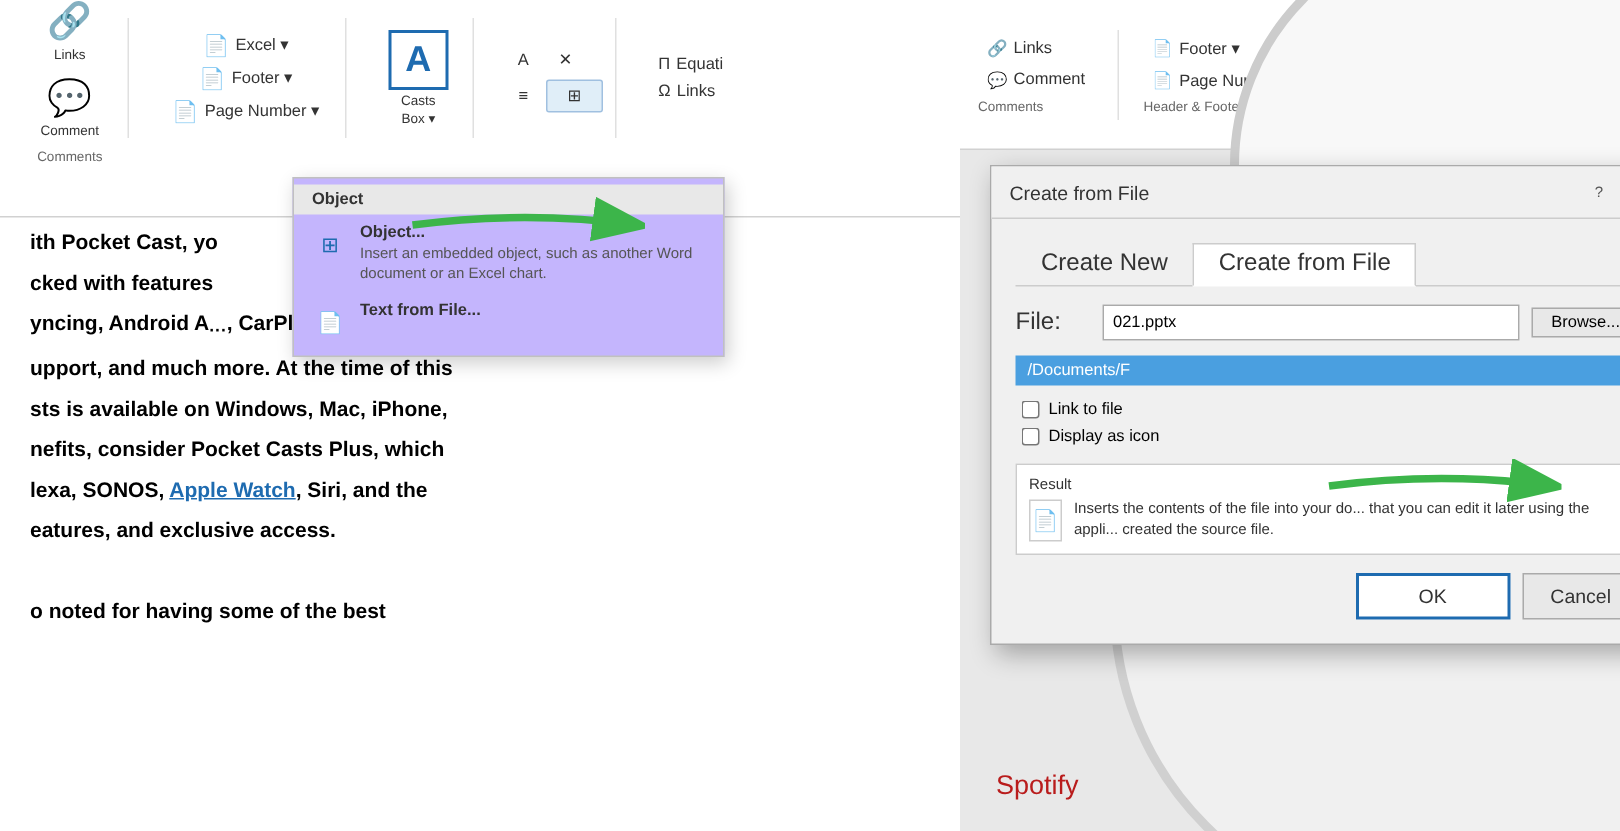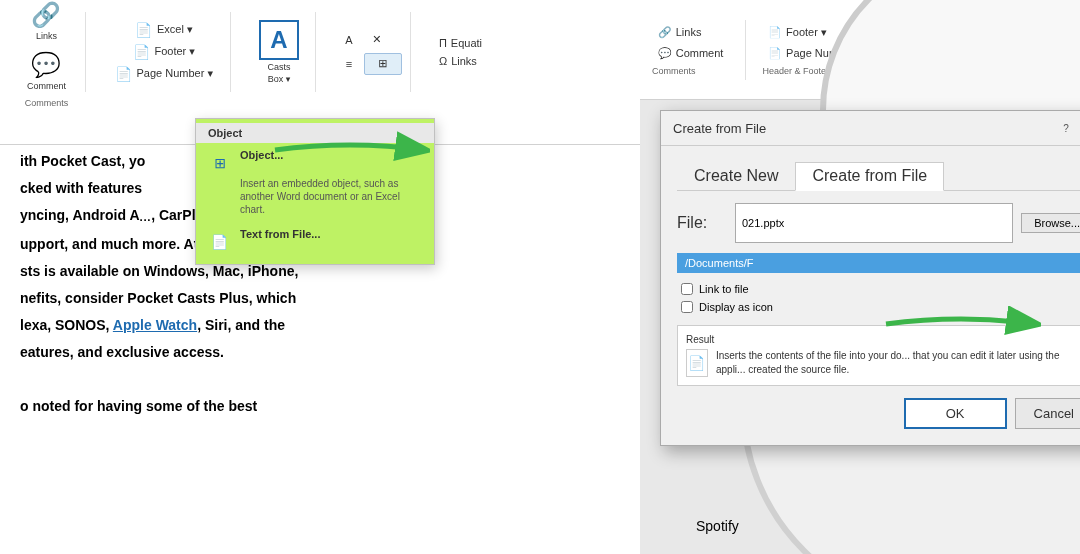--- a/index.html
+++ b/index.html
@@ -36,27 +36,27 @@
     .format-row { display: flex; gap: 2px; }
     .format-btn { width: 26px; height: 22px; display: flex; align-items: center; justify-content: center; cursor: pointer; border: 1px solid transparent; border-radius: 2px; font-size: 11px; color: #333; }
     .format-btn-wide { width: 38px; }
     .format-btn-sq { background: #e0eef8; border-color: #a0c0e0 !important; }
 
     
     .eq-group { display: flex; flex-direction: column; gap: 2px; padding: 0 10px; height: 80px; justify-content: center; }
     .eq-btn { display: flex; align-items: center; gap: 4px; padding: 2px 6px; cursor: pointer; font-size: 11px; color: #333; }
 
     
-    .dropdown-menu { position: absolute; top: 118px; left: 195px; background: #bef264; border: 1px solid #c0c0c0; box-shadow: 2px 4px 12px rgba(0,0,0,0.2); z-index: 100; width: 240px; padding: 4px 0; }
+    .dropdown-menu { position: absolute; top: 118px; left: 195px; background: #c4b5fd; border: 1px solid #c0c0c0; box-shadow: 2px 4px 12px rgba(0,0,0,0.2); z-index: 100; width: 288px; padding: 4px 0; }
     .dropdown-header { background: #e8e8e8; padding: 4px 12px; font-size: 11px; font-weight: bold; color: #333; }
     .dropdown-item { display: flex; align-items: flex-start; padding: 6px 12px; gap: 8px; cursor: pointer; }
     .dropdown-item-icon { width: 24px; height: 24px; display: flex; align-items: center; justify-content: center; color: #1E6BB0; font-size: 14px; flex-shrink: 0; margin-top: 2px; }
     .dropdown-item-content { flex: 1; }
     .dropdown-item-title { font-size: 11px; font-weight: bold; color: #333; }
-    .dropdown-item-desc { font-size: 10px; color: #555; line-height: 1.3; margin-top: 16px; }
+    .dropdown-item-desc { font-size: 10px; color: #555; line-height: 1.3; margin-top: 2px; }
 
     
     .green-arrow { position: absolute; z-index: 200; }
 
     
     .doc-content { padding: 10px 20px; font-size: 14px; line-height: 1.5; }
     .doc-content p { margin-bottom: 6px; }
     .doc-bold { font-weight: bold; }
     .doc-link { color: #1E6BB0; text-decoration: underline; }
 
@@ -70,21 +70,21 @@
     .dialog-controls { display: flex; gap: 4px; }
     .dialog-ctrl-btn { width: 18px; height: 18px; display: flex; align-items: center; justify-content: center; font-size: 10px; cursor: pointer; color: #555; border: 1px solid transparent; }
 
     .dialog-body { padding: 16px; }
     .dialog-tabs { display: flex; gap: 0; margin-bottom: 12px; border-bottom: 1px solid #ccc; }
     .dialog-tab { padding: 4px 16px; font-size: 16px; color: #333; cursor: pointer; border: 1px solid transparent; }
     .dialog-tab.active { background: #fff; border: 1px solid #ccc; border-bottom: 1px solid #fff; margin-bottom: -1px; }
 
     .dialog-field { display: flex; align-items: center; gap: 8px; margin-bottom: 10px; }
     .dialog-field-label { font-size: 16px; color: #333; width: 50px; }
-    .dialog-input { flex: 1; border: 1px solid #aaa; background: #fff; padding: 3px 6px; font-size: 11px; height: 40px; }
+    .dialog-input { flex: 1; border: 1px solid #aaa; background: #fff; padding: 3px 6px; font-size: 11px; height: 24px; }
     .dialog-browse-btn { padding: 3px 12px; font-size: 11px; background: #e8e8e8; border: 1px solid #aaa; cursor: pointer; white-space: nowrap; }
 
     .dialog-path { background: #4a9fe0; color: #fff; padding: 4px 8px; font-size: 11px; margin-bottom: 10px; }
 
     .dialog-checkboxes { display: flex; flex-direction: column; gap: 6px; margin-bottom: 12px; margin-left: 4px; }
     .dialog-checkbox { display: flex; align-items: center; gap: 6px; font-size: 11px; cursor: pointer; }
     .dialog-checkbox input { width: 12px; height: 12px; }
 
     .dialog-result { border: 1px solid #ccc; padding: 8px; background: #fff; margin-bottom: 12px; }
     .dialog-result-label { font-size: 10px; color: #333; margin-bottom: 4px; }
@@ -93,21 +93,21 @@
     .dialog-result-text { font-size: 10px; color: #333; line-height: 1.4; }
 
     .dialog-footer { display: flex; justify-content: flex-end; gap: 8px; }
     .btn-ok { padding: 6px 40px; background: #fff; border: 2px solid #1E6BB0; color: #333; font-size: 13px; cursor: pointer; font-weight: normal; }
     .btn-cancel { padding: 6px 18px; background: #e8e8e8; border: 1px solid #aaa; color: #333; font-size: 13px; cursor: pointer; }
 
     
     .rp-ribbon-btn { display: flex; align-items: center; gap: 4px; font-size: 11px; color: #333; cursor: pointer; padding: 2px 6px; }
 
     
-    .spotify-label { position: absolute; bottom: 20px; left: 56px; color: #000000; font-size: 14px; text-decoration: none; cursor: pointer; }
+    .spotify-label { position: absolute; bottom: 20px; left: 24px; color: #b91c1c; font-size: 18px; text-decoration: none; cursor: pointer; }
 
     
     .doc-text-right { position: absolute; top: 108px; right: 0; font-size: 13px; color: #333; font-weight: bold; line-height: 1.5; text-align: right; padding-right: 4px; }
 
     
     .green-arrow-right { position: absolute; z-index: 200; }
   </style>
 </head>
 <body>
 

